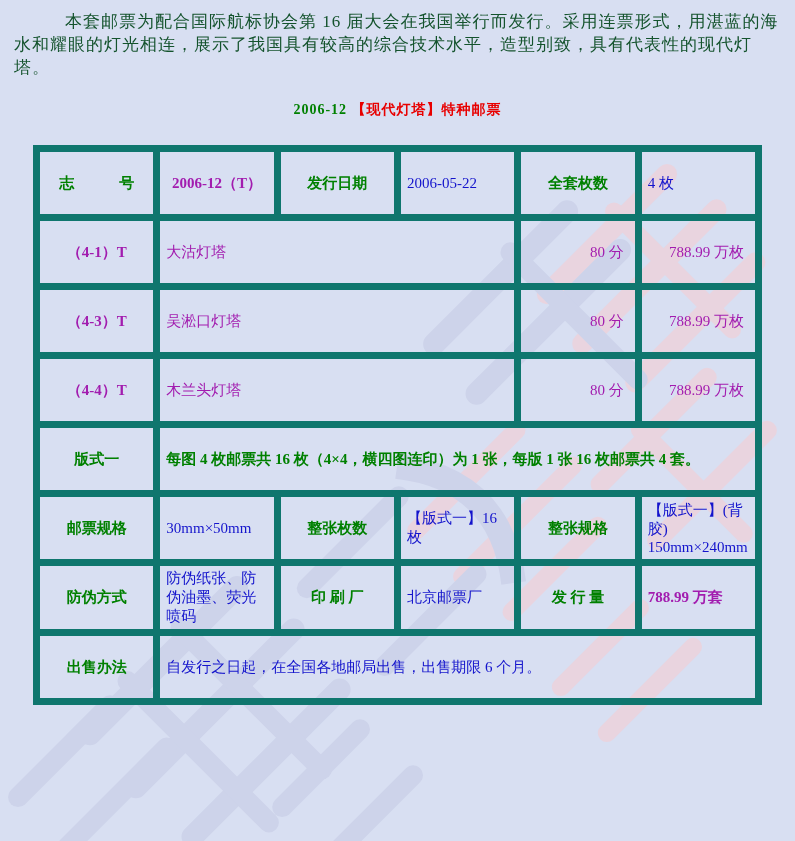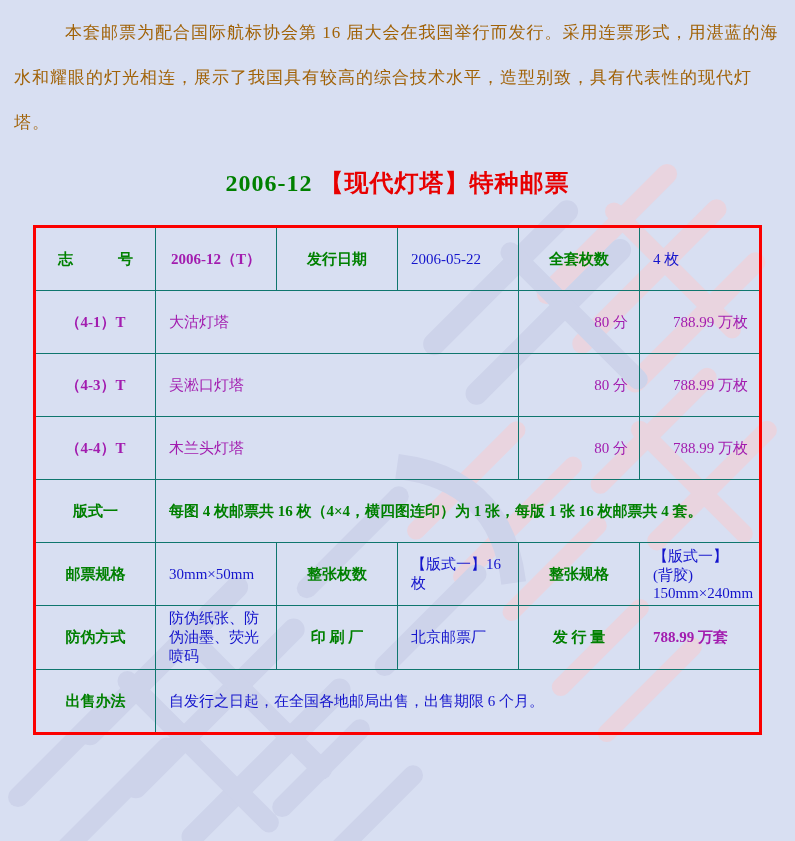--- a/index.html
+++ b/index.html
@@ -10,45 +10,45 @@
     position:relative;
     overflow:hidden;
   }
   .watermark{
     position:absolute;inset:0;z-index:0;pointer-events:none;
   }
   .content{position:relative;z-index:1;}
   .intro{
     margin:10px 14px 0 14px;
     font-size:17px;
-    line-height:45px;
-    color:#a16207;
+    line-height:23px;
+    color:#14532d;
     text-indent:3em;
     letter-spacing:1px;
   }
   .page-title{
     margin:22px 0 26px 0;
     text-align:center;
-    font-size:24px;
+    font-size:14px;
     font-weight:bold;
     letter-spacing:1px;
   }
   .green-txt{color:#008000;}
   .red-txt{color:#e80000;}
   table.stamp-table{
     border-collapse:collapse;
     table-layout:fixed;
     width:729px;
     margin-left:33px;
     border:3px solid #fb0000;
   }
   .stamp-table td{
-    border:1px solid #0f766e;
+    border:7px solid #0f766e;
     height:56px;
-    padding:3px 13px;
+    padding:3px 6px;
     font-size:15px;
     vertical-align:middle;
     background:transparent;
     overflow:hidden;
   }
   td.lbl{color:#008000;font-weight:bold;text-align:center;}
   td.blue{color:#1414cc;}
   td.red{color:#a21caf;}
   td.bold{font-weight:bold;}
   td.center{text-align:center;}

